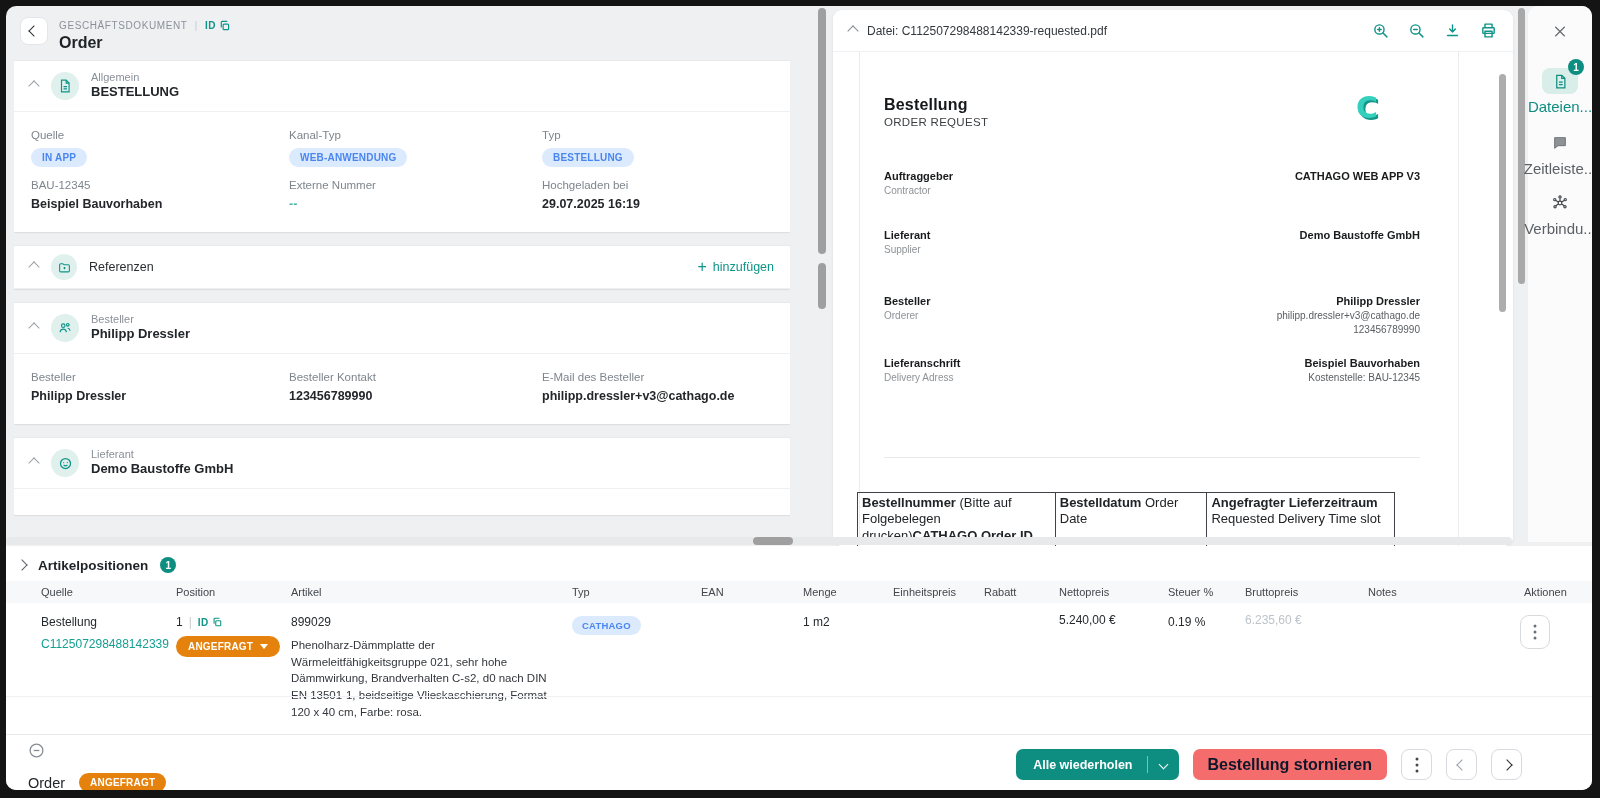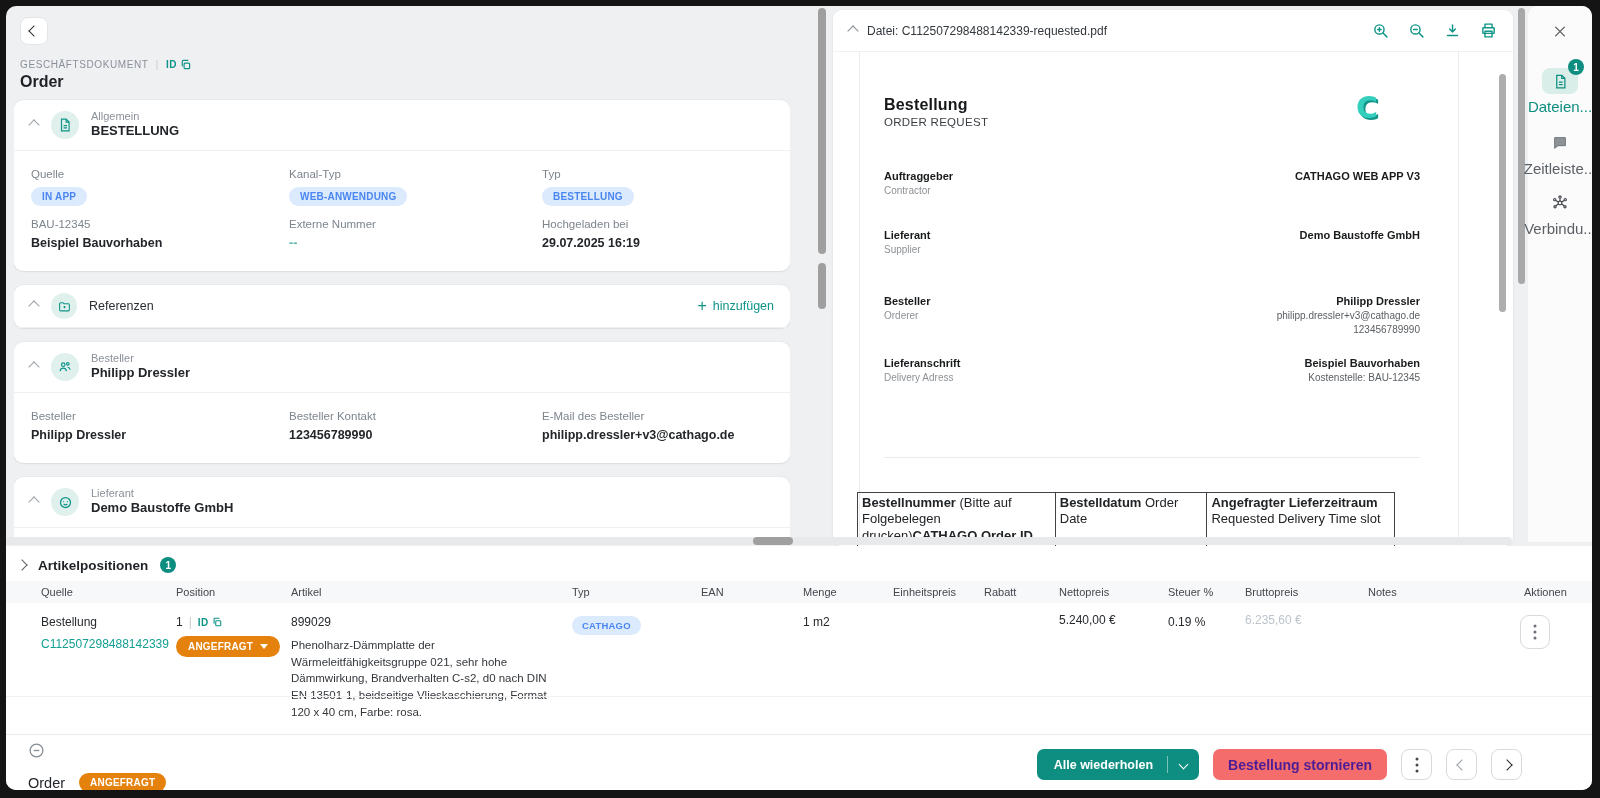--- a/index.html
+++ b/index.html
@@ -13,28 +13,28 @@
   .chev-left{transform:rotate(135deg);}
   .chev-right{transform:rotate(-45deg);}
   .pill{display:inline-block;font-size:10px;font-weight:bold;letter-spacing:.2px;padding:4px 11px;border-radius:11px;}
   .pill-blue{background:#dceafd;color:#4a86f0;}
   .pill-orange{background:#e5820d;color:#fff;}
   .icon-circle{width:28px;height:28px;border-radius:50%;background:#dff0ed;display:flex;align-items:center;justify-content:center;flex:0 0 28px;}
   .badge-count{display:inline-flex;align-items:center;justify-content:center;min-width:16px;height:16px;border-radius:50%;background:#0e8e80;color:#fff;font-size:10px;font-weight:bold;}
 
   
   .left-col{position:absolute;left:8px;top:0;width:776px;height:532px;overflow:hidden;}
-  .doc-header{display:flex;gap:11px;align-items:flex-start;margin:11px 0 9px 6px;flex-direction:column;}
+  .doc-header{display:flex;gap:11px;align-items:flex-start;margin:11px 0 9px 6px;}
   .back-btn{width:28px;height:28px;background:#fff;border:1px solid #e3e5e8;border-radius:8px;display:flex;align-items:center;justify-content:center;color:#2b2f33;cursor:pointer;padding:0;}
   .crumb-row{display:flex;align-items:center;gap:7px;font-size:10px;letter-spacing:.6px;color:#8a9099;margin-top:2px;}
   .crumb-sep{color:#c9cdd2;font-size:11px;}
   .id-link{display:inline-flex;align-items:center;gap:3px;color:#0e9488;font-weight:bold;font-size:10px;letter-spacing:.4px;cursor:pointer;}
   .page-title{font-size:16px;font-weight:bold;color:#1e2226;margin-top:3px;}
 
-  .card{background:#fff;border-radius:9px;box-shadow:0 1px 2px rgba(20,30,40,.06),0 0 0 1px rgba(20,30,40,.03);margin:0 0 14px 0;}
+  .card{background:#fff;border-radius:1px;box-shadow:0 1px 2px rgba(20,30,40,.06),0 0 0 1px rgba(20,30,40,.03);margin:0 0 14px 0;}
   .card-head{display:flex;align-items:center;gap:12px;padding:0 16px;height:50px;cursor:pointer;}
   .card-head .chev{color:#9aa0a7;margin-right:1px;}
   .sec-label{font-size:11px;color:#8a9099;line-height:1.25;}
   .sec-title{font-size:13px;font-weight:bold;color:#22262a;line-height:1.3;}
   .sec-single{font-size:12.5px;color:#2a2e33;}
   .card-div{height:1px;background:#eef0f2;}
   .card-body{padding:12px 17px 14px;}
   .grid3{display:grid;grid-template-columns:258px 253px 1fr;}
   .field{padding:5px 0 7px;}
   .f-label{font-size:11.5px;color:#7e858d;margin-bottom:6px;}
@@ -104,21 +104,21 @@
   .bar-div{position:absolute;left:0;top:188px;width:100%;height:1px;background:#e8eaec;}
   .footer-left{position:absolute;left:22px;top:196px;}
   .footer-doc-row{display:flex;align-items:center;gap:14px;margin-top:10px;}
   .footer-doc{font-size:14.5px;color:#23272b;}
   .footer-right{position:absolute;right:70px;top:203px;display:flex;align-items:center;gap:14px;}
   .btn-teal{display:inline-flex;align-items:center;height:31px;background:#0e8e80;color:#fff;border:none;border-radius:7px;font-size:12.5px;font-weight:bold;cursor:pointer;padding:0;font-family:inherit;}
   .btn-teal .lbl{padding:0 14px 0 17px;}
   .btn-teal .split{width:1px;height:17px;background:rgba(255,255,255,.45);}
   .btn-teal .caretbox{padding:0 12px;display:flex;align-items:center;}
   .btn-teal .chev{color:#fff;width:6px;height:6px;}
-  .btn-red{height:31px;background:#f56c6c;color:#4c1d95;border:none;border-radius:7px;font-size:14px;font-weight:bold;cursor:pointer;padding:0 15px;font-family:inherit;}
+  .btn-red{height:31px;background:#f56c6c;color:#0f172a;border:none;border-radius:7px;font-size:16px;font-weight:bold;cursor:pointer;padding:0 15px;font-family:inherit;}
   .sq-btn{width:31px;height:31px;background:#fff;border:1px solid #d7dade;border-radius:8px;display:flex;align-items:center;justify-content:center;cursor:pointer;padding:0;}
   .sq-btn .chev{width:7px;height:7px;}
   .nav-prev{color:#9aa0a6;}
   .nav-next{color:#26292d;}
 </style>
 </head>
 <body>
 
 <div class="inner">
 

